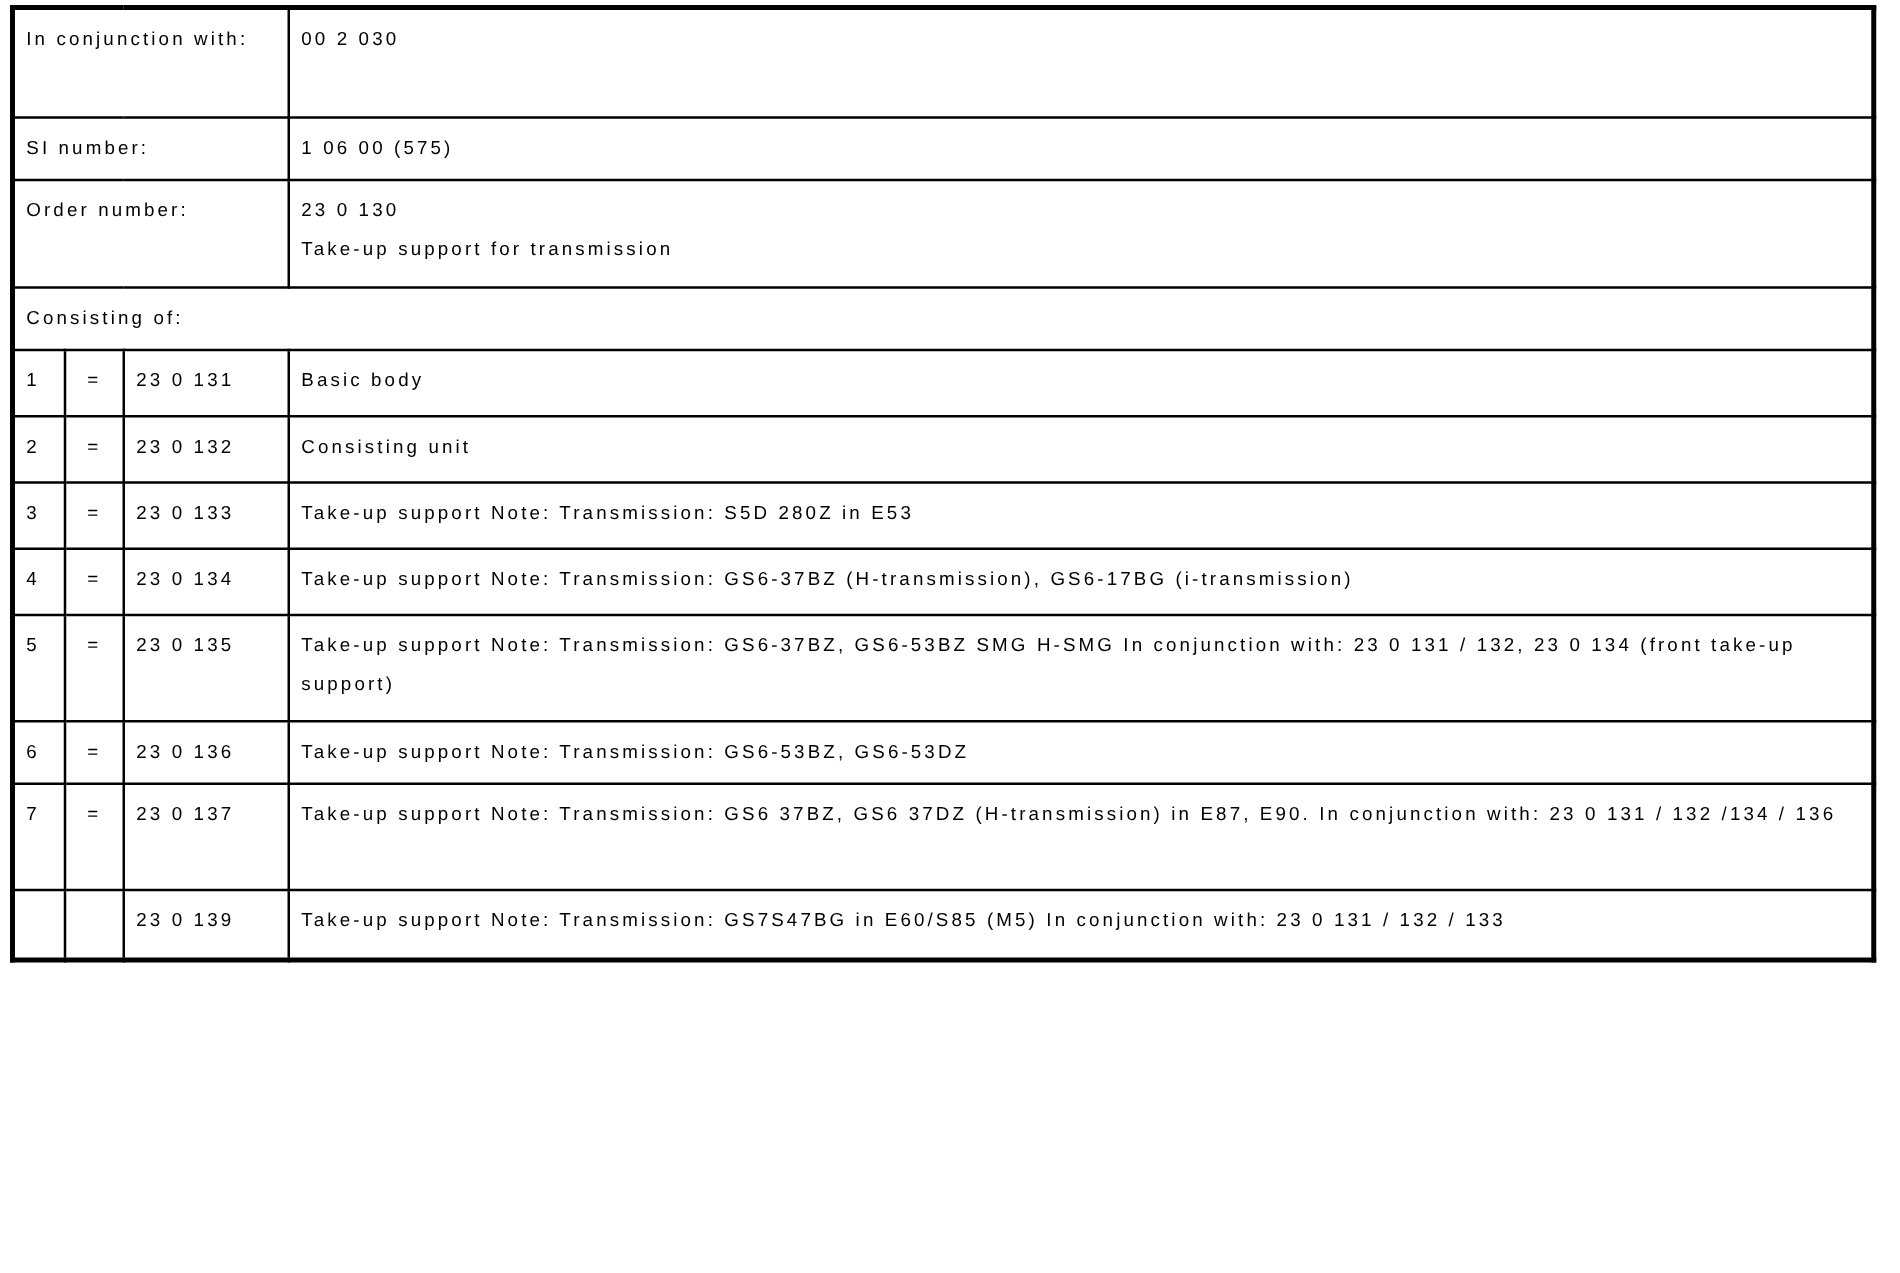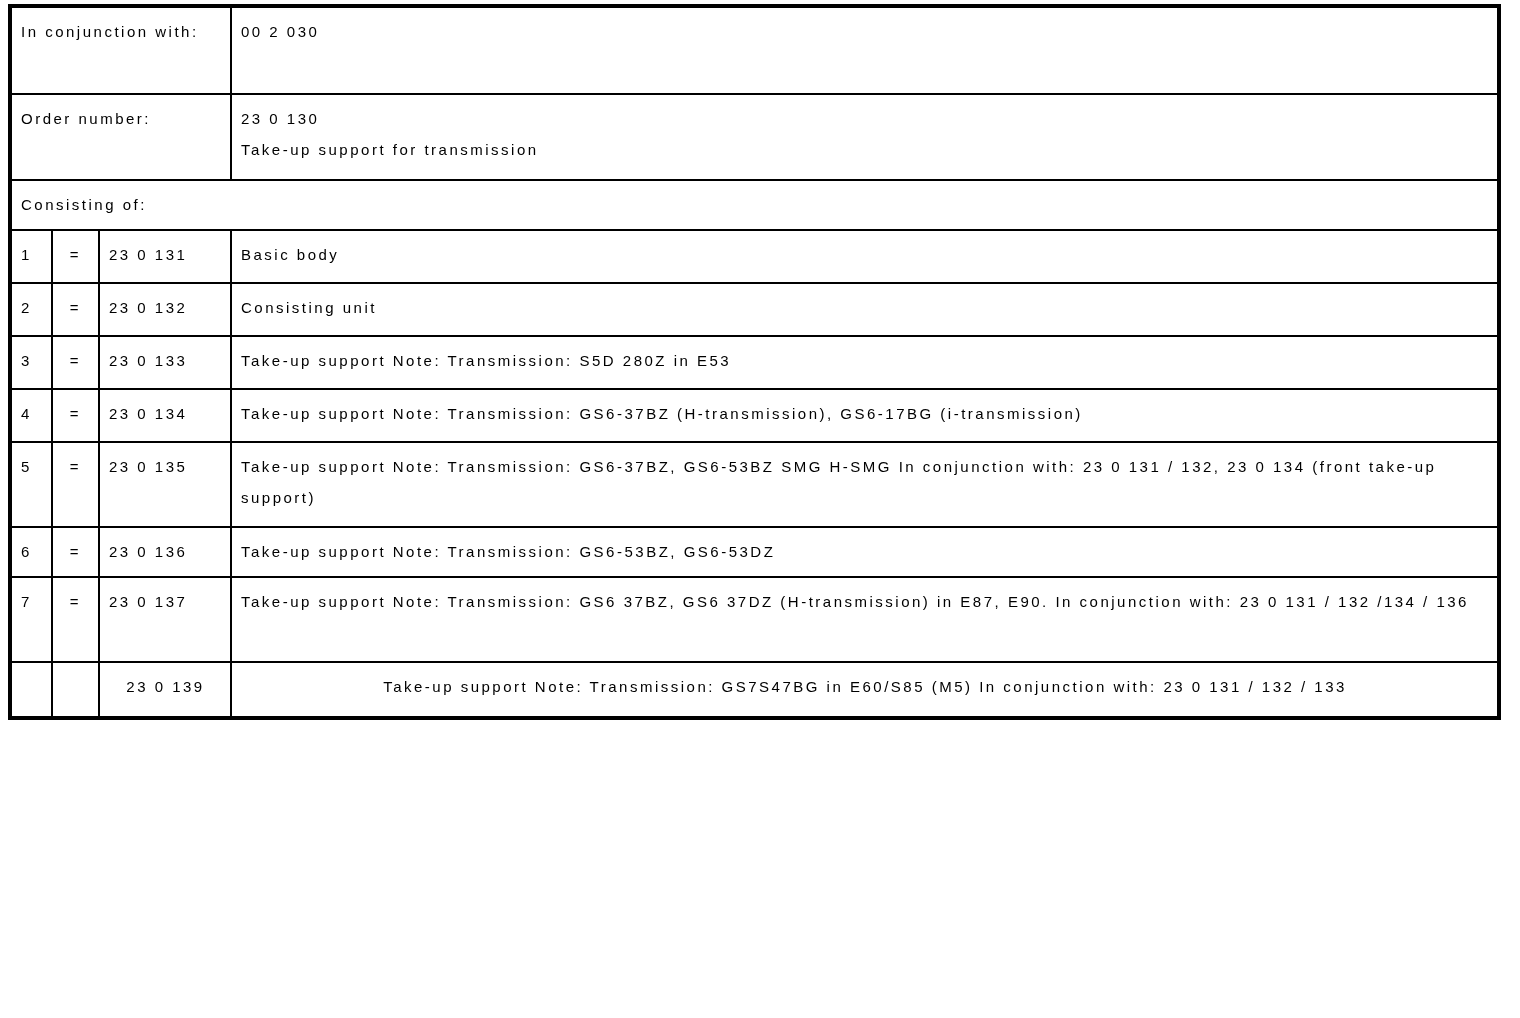--- a/index.html
+++ b/index.html
@@ -33,36 +33,40 @@
     overflow: hidden;
   }
   td.eq-cell { text-align: center; padding-left: 2px; padding-right: 2px; }
   tr.rA { height: 88px; }
   tr.rB { height: 52px; }
   tr.rC { height: 50px; }
   tr.rD { height: 86px; }
   tr.rE { height: 53px; }
   tr.rF { height: 85px; }
   tr.rG { height: 83px; }
-  tr.rH { height: 56px; text-align: center; }
+  tr.rH { height: 56px; }
 </style>
 </head>
 <body>
 
 <table class="tool-table">
   <colgroup>
     <col class="c1">
       <col class="c2">
       <col class="c3">
       <col class="c4">
   </colgroup>
   <tbody>
     <tr class="rA">
       <td colspan="3">In conjunction with:</td>
       <td>00 2 030</td>
+    </tr>
+    <tr class="rC">
+      <td colspan="3">SI number:</td>
+      <td>1 06 00 (575)</td>
     </tr>
     <tr class="rD">
       <td colspan="3">Order number:</td>
       <td>
         <div>23 0 130</div>
         <div>Take-up support for transmission</div>
       </td>
     </tr>
     <tr class="rC">
       <td colspan="4">Consisting of:</td>

